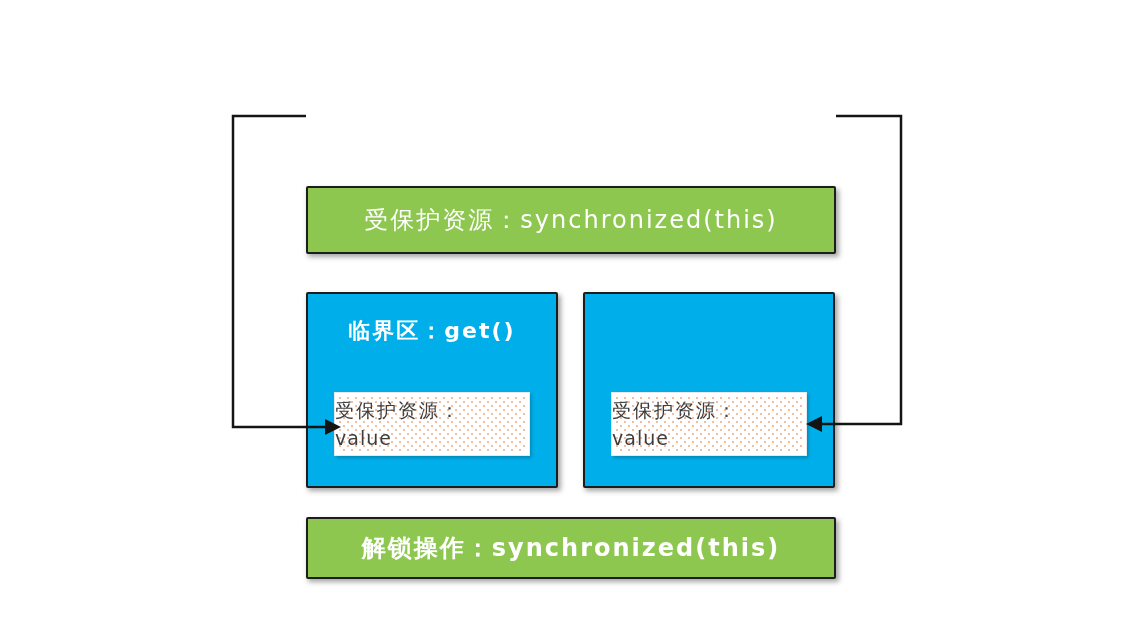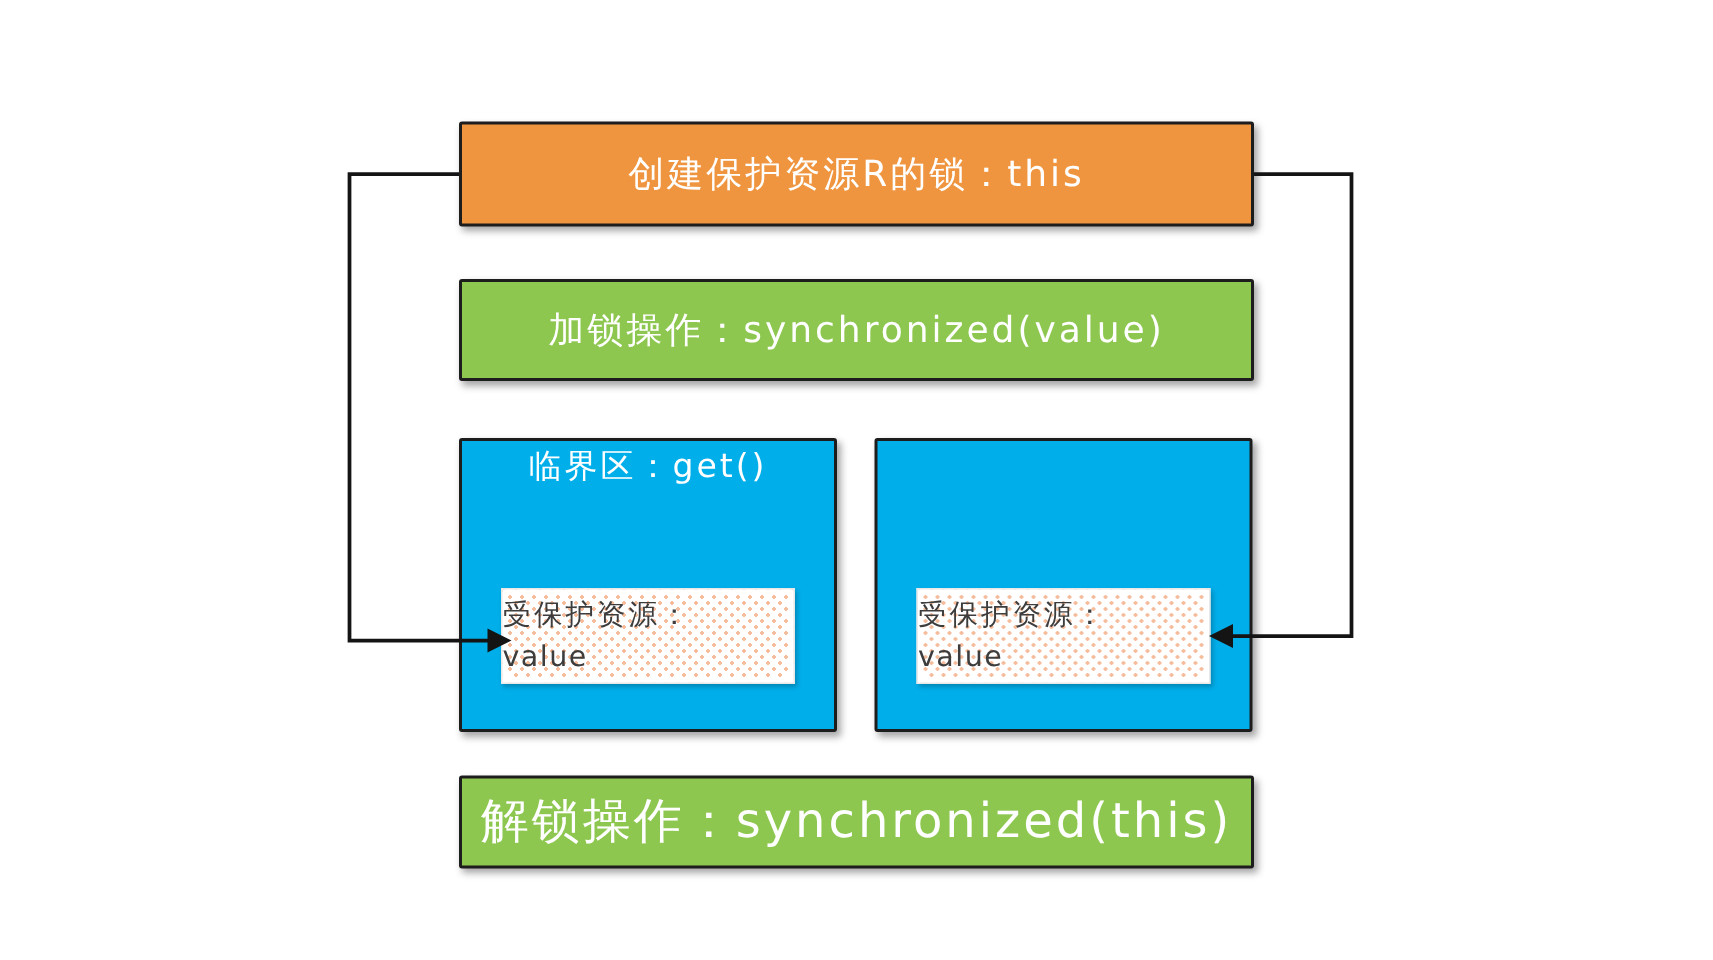--- a/index.html
+++ b/index.html
@@ -33,34 +33,36 @@
     font-size: 24px;
   }
   .box-lock {
     left: 306px; top: 186px; width: 530px; height: 68px;
     background: #8EC750;
     font-size: 24px;
   }
   .box-unlock {
     left: 306px; top: 517px; width: 530px; height: 62px;
     background: #8EC750;
-    font-size: 32px;
+    font-size: 24px;
+    font-weight: bold;
   }
   .box-cs {
     top: 292px; width: 252px; height: 196px;
     background: #00AEEA;
     flex-direction: column;
     justify-content: flex-start;
     font-size: 22px;
   }
   .box-cs.left  { left: 306px; }
   .box-cs.right { left: 583px; }
   .cs-label {
     display: block;
-    padding-top: 2px;
+    padding-top: 22px;
+    font-weight: bold;
   }
   .resource {
     position: absolute;
     top: 98px; left: 50%;
     transform: translateX(-50%);
     width: 196px; height: 64px;
     background-color: #ffffff;
     background-image:
       radial-gradient(circle, #F6BD9C 1.1px, rgba(255,255,255,0) 1.3px),
       radial-gradient(circle, #F6BD9C 1.1px, rgba(255,255,255,0) 1.3px);
@@ -103,26 +105,23 @@
       <path d="M306,116 H233 V427 H327"></path>
       <polygon points="341,427 325,419 325,435"></polygon>
     </g>
 
     <g>
       <path d="M836,116 H901 V424 H821"></path>
       <polygon points="806,424 822,416 822,432"></polygon>
     </g>
   </svg>
 
-  <div class="box box-create">
-    <span>创建保护资源R的锁：this</span>
-  </div>
 
   <div class="box box-lock">
-    <span>加锁操作：synchronized(value)</span>
+    <span>受保护资源：synchronized(this)</span>
   </div>
 
   <div class="box box-cs left">
     <span class="cs-label">临界区：get()</span>
     <div class="resource">
       <span>受保护资源：</span>
       <span class="val">value</span>
     </div>
   </div>
 

